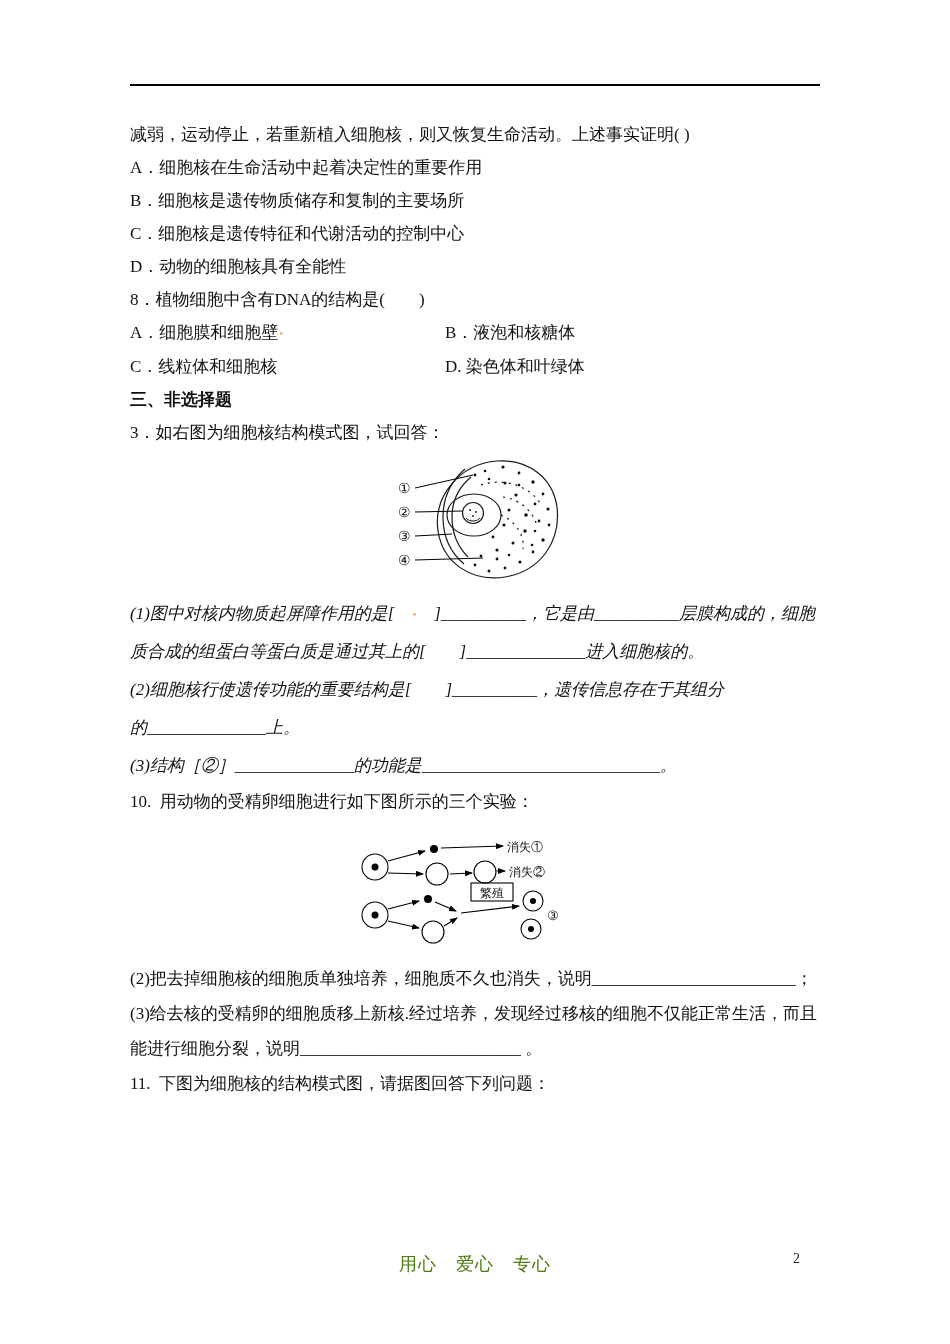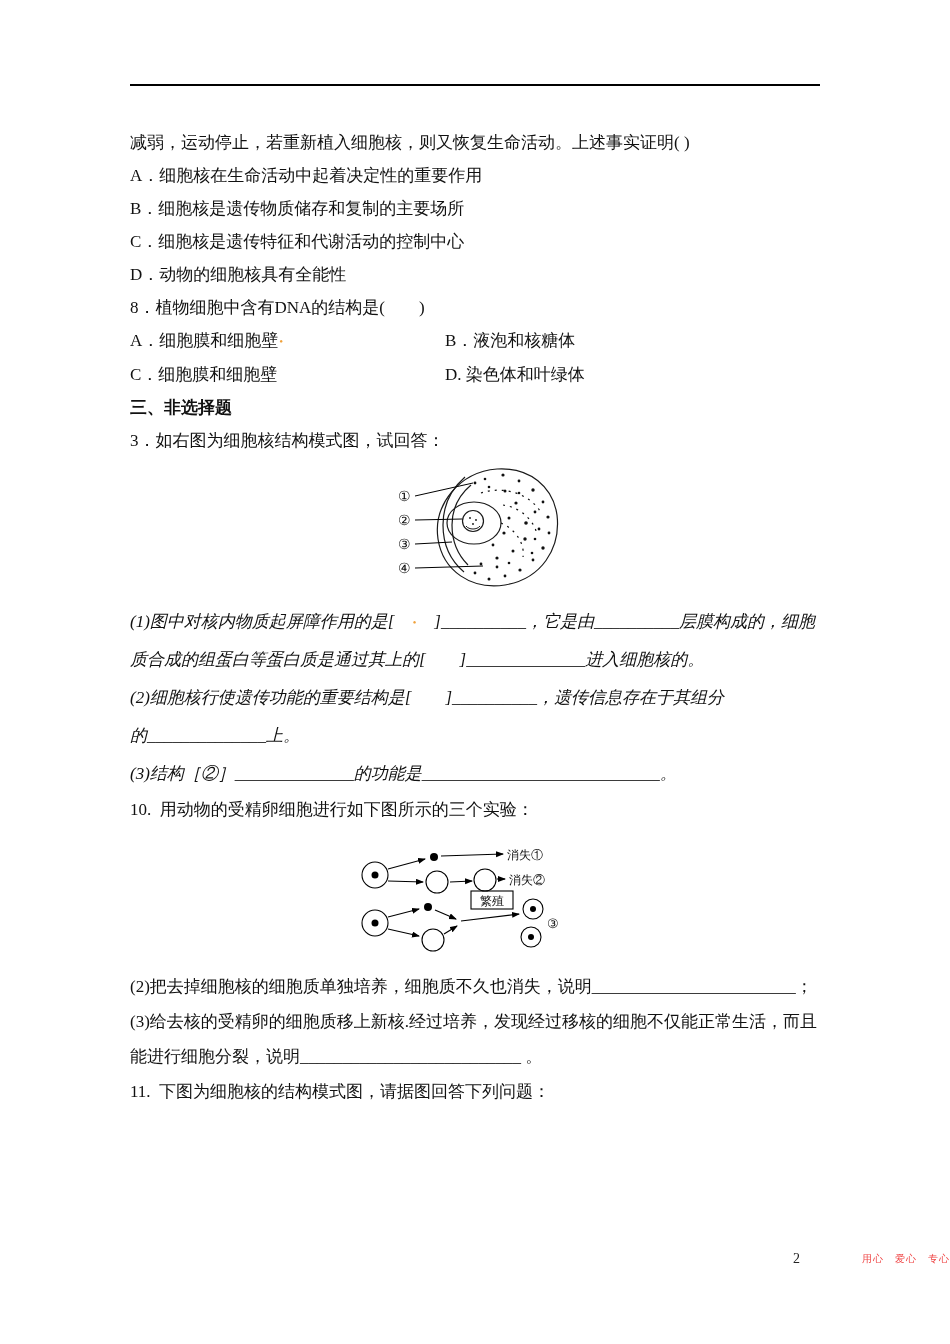--- a/index.html
+++ b/index.html
@@ -11,33 +11,33 @@
     font-family:"Liberation Serif","DejaVu Serif",serif;
     color:#111;
     overflow:hidden;
   }
   .content { padding:0 130px; }
   .rule { border-top:2px solid #000; margin-top:84px; }
   .line {
     font-size:17px; line-height:33px;
     white-space:pre-wrap;
   }
-  .first { margin-top:40px; }
+  .first { margin-top:32px; }
   .heading { font-weight:bold; }
   .w { line-height:38px;font-style:italic; }
   .m { line-height:35px; }
   .cols { display:flex; }
   .cols .c1 { width:315px; }
   .odot { color:#f0a13a; font-size:11px; padding:0 1px; vertical-align:1px; }
   .diagram1 { margin:6px 0 4px 255px; }
   .diagram2 { margin:15px 0 6px 215px; }
   svg text { font-family:"Liberation Serif","DejaVu Serif",serif; fill:#111; }
   .footer {
     position:absolute; top:1252px; left:0; width:100%;
-    text-align:right; font-size:10px; color:#ef4444;
+    text-align:center; font-size:18px; color:#4d7c0f;
     letter-spacing:1px;
   }
   .pagenum {
     position:absolute; top:1251px; right:150px;
     font-size:14px; color:#222;
   }
 </style>
 </head>
 <body>
 
@@ -50,21 +50,21 @@
     <p class="line">B．细胞核是遗传物质储存和复制的主要场所</p>
     <p class="line">C．细胞核是遗传特征和代谢活动的控制中心</p>
     <p class="line">D．动物的细胞核具有全能性</p>
 
     <p class="line">8．植物细胞中含有DNA的结构是(　　)</p>
     <div class="cols">
       <p class="line c1"><span>A．细胞膜和细胞壁</span><span class="odot">•</span></p>
       <p class="line">B．液泡和核糖体</p>
     </div>
     <div class="cols">
-      <p class="line c1">C．细胞膜和细胞壁</p>
+      <p class="line c1">C．线粒体和细胞核</p>
       <p class="line">D. 染色体和叶绿体</p>
     </div>
 
     <p class="line heading">三、非选择题</p>
     <p class="line">3．如右图为细胞核结构模式图，试回答：</p>
 
     <div class="diagram1">
       <svg width="270" height="132" viewBox="0 0 270 132">
         <g fill="none" stroke="#1a1a1a" stroke-width="1.2">
           <path d="M 112 6 C 145 4 168 24 172 52 C 176 86 156 116 120 122 C 86 127 58 108 53 76 C 48 42 74 9 112 6 Z"></path>

